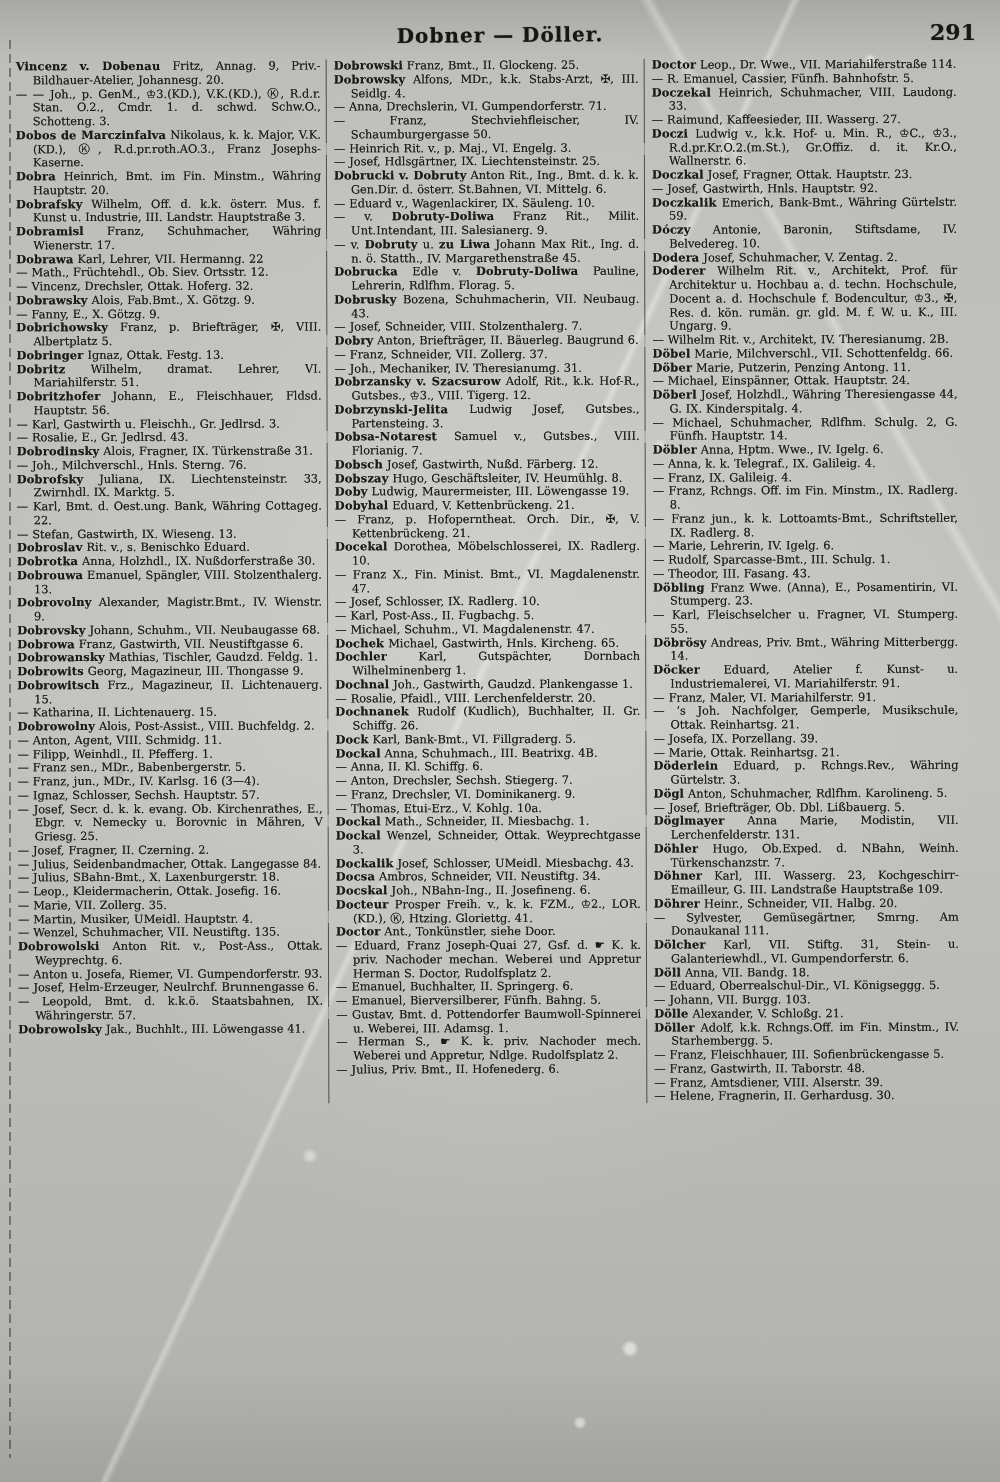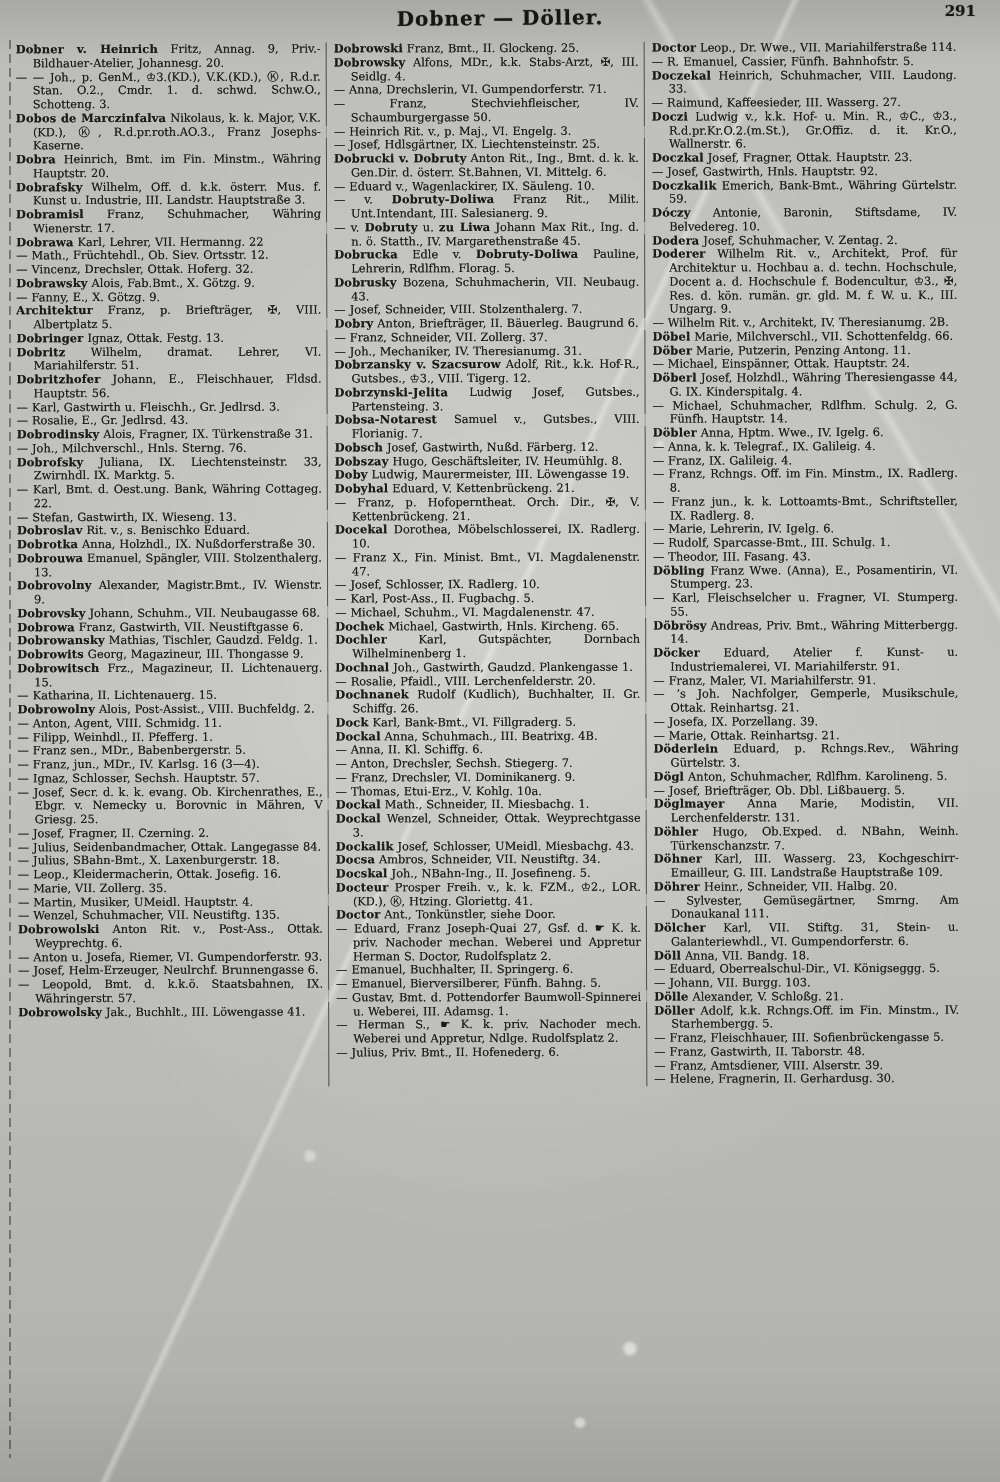--- a/index.html
+++ b/index.html
@@ -19,30 +19,30 @@
       radial-gradient(circle at 63% 91%, rgba(255,255,255,0.55) 0 4px, rgba(255,255,255,0) 9px),
       radial-gradient(circle at 58% 96%, rgba(255,255,255,0.5) 0 3px, rgba(255,255,255,0) 7px),
       radial-gradient(circle at 31% 78%, rgba(255,255,255,0.4) 0 3px, rgba(255,255,255,0) 8px),
       radial-gradient(circle at 66% 30%, rgba(255,255,255,0.35) 0 2px, rgba(255,255,255,0) 6px),
       radial-gradient(circle at 12% 52%, rgba(0,0,0,0.10) 0 2px, rgba(0,0,0,0) 6px),
       linear-gradient(115deg, rgba(255,255,255,0) 46.7%, rgba(255,255,255,0.35) 47%, rgba(255,255,255,0) 47.4%),
       linear-gradient(60deg, rgba(255,255,255,0) 80.5%, rgba(255,255,255,0.3) 81%, rgba(255,255,255,0) 81.4%);
   }
   .page-edge{position:absolute;left:9px;top:40px;bottom:24px;width:2px;
     background:repeating-linear-gradient(180deg,#3c3c3a 0 9px, rgba(60,60,58,0) 9px 14px);opacity:.55;}
-  .page{position:relative;width:980px;margin:0 auto;padding-top:2px;color:#161614;}
+  .page{position:relative;width:980px;margin:0 auto;padding-top:19px;color:#161614;}
   .running-header{position:relative;height:34px;}
   .header-title{
     position:absolute;left:0;right:0;top:4px;text-align:center;
     font-weight:700;font-size:20px;letter-spacing:1px;
     transform:rotate(-0.5deg);
     text-shadow:0 0 1px rgba(0,0,0,0.55);
   }
   .page-number{
-    position:absolute;right:14px;top:0;font-weight:700;font-size:15px;
+    position:absolute;right:14px;top:0;font-weight:700;font-size:22px;
     text-shadow:0 0 1px rgba(0,0,0,0.5);
   }
   .columns{
     display:flex;align-items:stretch;margin-top:4px;transform:rotate(-0.15deg);
   }
   .col{
     width:317px;box-sizing:border-box;padding:2px 5px 0 7px;
     font-size:11.4px;line-height:13.75px;text-align:justify;
     color:#1b1b19;
     text-shadow:0 0 0.5px rgba(20,20,20,0.65);
@@ -61,32 +61,32 @@
 <div class="page-edge"></div>
 
 <div class="page">
   <div class="running-header">
     <div class="header-title">Dobner — Döller.</div>
     <div class="page-number">291</div>
   </div>
 
   <div class="columns">
     <div class="col">
-        <div class="entry"><span class="bld">Dobner v. Heinrich</span><span class="reg"> Fritz, Annag. 9, Priv.-Bildhauer-Atelier, Johannesg. 20.</span></div>
+        <div class="entry"><span class="bld">Vincenz v. Dobenau</span><span class="reg"> Fritz, Annag. 9, Priv.-Bildhauer-Atelier, Johannesg. 20.</span></div>
         <div class="entry"><span class="reg">— — Joh., p. GenM., ♔3.(KD.), V.K.(KD.), Ⓚ, R.d.r. Stan. O.2., Cmdr. 1. d. schwd. Schw.O., Schotteng. 3.</span></div>
         <div class="entry"><span class="bld">Dobos de Marczinfalva</span><span class="reg"> Nikolaus, k. k. Major, V.K. (KD.), Ⓚ, R.d.pr.roth.AO.3., Franz Josephs-Kaserne.</span></div>
         <div class="entry"><span class="bld">Dobra</span><span class="reg"> Heinrich, Bmt. im Fin. Minstm., Währing Hauptstr. 20.</span></div>
         <div class="entry"><span class="bld">Dobrafsky</span><span class="reg"> Wilhelm, Off. d. k.k. österr. Mus. f. Kunst u. Industrie, III. Landstr. Hauptstraße 3.</span></div>
         <div class="entry"><span class="bld">Dobramisl</span><span class="reg"> Franz, Schuhmacher, Währing Wienerstr. 17.</span></div>
         <div class="entry"><span class="bld">Dobrawa</span><span class="reg"> Karl, Lehrer, VII. Hermanng. 22</span></div>
         <div class="entry"><span class="reg">— Math., Früchtehdl., Ob. Siev. Ortsstr. 12.</span></div>
         <div class="entry"><span class="reg">— Vincenz, Drechsler, Ottak. Hoferg. 32.</span></div>
         <div class="entry"><span class="bld">Dobrawsky</span><span class="reg"> Alois, Fab.Bmt., X. Götzg. 9.</span></div>
         <div class="entry"><span class="reg">— Fanny, E., X. Götzg. 9.</span></div>
-        <div class="entry"><span class="bld">Architektur</span><span class="reg"> Franz, p. Briefträger, ✠, VIII. Albertplatz 5.</span></div>
+        <div class="entry"><span class="bld">Dobrichowsky</span><span class="reg"> Franz, p. Briefträger, ✠, VIII. Albertplatz 5.</span></div>
         <div class="entry"><span class="bld">Dobringer</span><span class="reg"> Ignaz, Ottak. Festg. 13.</span></div>
         <div class="entry"><span class="bld">Dobritz</span><span class="reg"> Wilhelm, dramat. Lehrer, VI. Mariahilferstr. 51.</span></div>
         <div class="entry"><span class="bld">Dobritzhofer</span><span class="reg"> Johann, E., Fleischhauer, Fldsd. Hauptstr. 56.</span></div>
         <div class="entry"><span class="reg">— Karl, Gastwirth u. Fleischh., Gr. Jedlrsd. 3.</span></div>
         <div class="entry"><span class="reg">— Rosalie, E., Gr. Jedlrsd. 43.</span></div>
         <div class="entry"><span class="bld">Dobrodinsky</span><span class="reg"> Alois, Fragner, IX. Türkenstraße 31.</span></div>
         <div class="entry"><span class="reg">— Joh., Milchverschl., Hnls. Sterng. 76.</span></div>
         <div class="entry"><span class="bld">Dobrofsky</span><span class="reg"> Juliana, IX. Liechtensteinstr. 33, Zwirnhdl. IX. Marktg. 5.</span></div>
         <div class="entry"><span class="reg">— Karl, Bmt. d. Oest.ung. Bank, Währing Cottageg. 22.</span></div>
         <div class="entry"><span class="reg">— Stefan, Gastwirth, IX. Wieseng. 13.</span></div>
@@ -159,21 +159,21 @@
         <div class="entry"><span class="bld">Dock</span><span class="reg"> Karl, Bank-Bmt., VI. Fillgraderg. 5.</span></div>
         <div class="entry"><span class="bld">Dockal</span><span class="reg"> Anna, Schuhmach., III. Beatrixg. 4B.</span></div>
         <div class="entry"><span class="reg">— Anna, II. Kl. Schiffg. 6.</span></div>
         <div class="entry"><span class="reg">— Anton, Drechsler, Sechsh. Stiegerg. 7.</span></div>
         <div class="entry"><span class="reg">— Franz, Drechsler, VI. Dominikanerg. 9.</span></div>
         <div class="entry"><span class="reg">— Thomas, Etui-Erz., V. Kohlg. 10a.</span></div>
         <div class="entry"><span class="bld">Dockal</span><span class="reg"> Math., Schneider, II. Miesbachg. 1.</span></div>
         <div class="entry"><span class="bld">Dockal</span><span class="reg"> Wenzel, Schneider, Ottak. Weyprechtgasse 3.</span></div>
         <div class="entry"><span class="bld">Dockalik</span><span class="reg"> Josef, Schlosser, UMeidl. Miesbachg. 43.</span></div>
         <div class="entry"><span class="bld">Docsa</span><span class="reg"> Ambros, Schneider, VII. Neustiftg. 34.</span></div>
-        <div class="entry"><span class="bld">Docskal</span><span class="reg"> Joh., NBahn-Ing., II. Josefineng. 5.</span></div>
+        <div class="entry"><span class="bld">Docskal</span><span class="reg"> Joh., NBahn-Ing., II. Josefineng. 6.</span></div>
         <div class="entry"><span class="bld">Docteur</span><span class="reg"> Prosper Freih. v., k. k. FZM., ♔2., LOR. (KD.), Ⓚ, Htzing. Gloriettg. 41.</span></div>
         <div class="entry"><span class="bld">Doctor</span><span class="reg"> Ant., Tonkünstler, siehe Door.</span></div>
         <div class="entry"><span class="reg">— Eduard, Franz Joseph-Quai 27, Gsf. d. ☛ K. k. priv. Nachoder mechan. Weberei und Appretur Herman S. Doctor, Rudolfsplatz 2.</span></div>
         <div class="entry"><span class="reg">— Emanuel, Buchhalter, II. Springerg. 6.</span></div>
         <div class="entry"><span class="reg">— Emanuel, Bierversilberer, Fünfh. Bahng. 5.</span></div>
         <div class="entry"><span class="reg">— Gustav, Bmt. d. Pottendorfer Baumwoll-Spinnerei u. Weberei, III. Adamsg. 1.</span></div>
         <div class="entry"><span class="reg">— Herman S., ☛ K. k. priv. Nachoder mech. Weberei und Appretur, Ndlge. Rudolfsplatz 2.</span></div>
         <div class="entry"><span class="reg">— Julius, Priv. Bmt., II. Hofenederg. 6.</span></div>
       </div>
     <div class="divider"></div>

